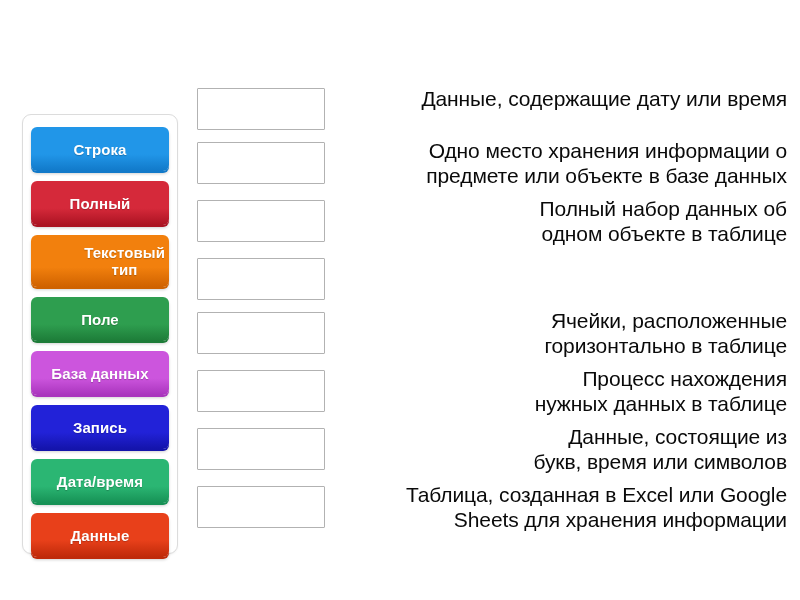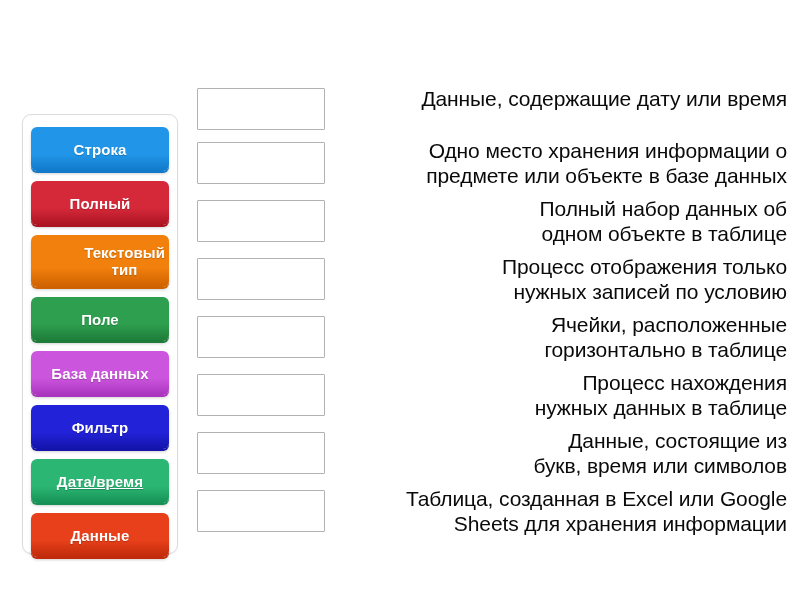--- a/index.html
+++ b/index.html
@@ -133,23 +133,23 @@
         <span class="tile-label">Текстовый
 тип</span>
       </div>
       <div class="term-tile" style="background: linear-gradient(rgb(46, 158, 79) 0%, rgb(46, 158, 79) 62%, rgb(29, 124, 56) 100%); box-shadow: rgb(29, 124, 56) 0px 2px 0px, rgba(0, 0, 0, 0.18) 0px 3px 3px;">
         <span class="tile-label">Поле</span>
       </div>
       <div class="term-tile" style="background: linear-gradient(rgb(204, 85, 221) 0%, rgb(204, 85, 221) 62%, rgb(169, 52, 189) 100%); box-shadow: rgb(169, 52, 189) 0px 2px 0px, rgba(0, 0, 0, 0.18) 0px 3px 3px;">
         <span class="tile-label">База данных</span>
       </div>
       <div class="term-tile" style="background: linear-gradient(rgb(34, 34, 216) 0%, rgb(34, 34, 216) 62%, rgb(20, 20, 171) 100%); box-shadow: rgb(20, 20, 171) 0px 2px 0px, rgba(0, 0, 0, 0.18) 0px 3px 3px;">
-        <span class="tile-label">Фильтр</span>
+        <span class="tile-label">Запись</span>
       </div>
-      <div class="term-tile" style="background: linear-gradient(rgb(43, 182, 115) 0%, rgb(43, 182, 115) 62%, rgb(22, 145, 85) 100%); box-shadow: rgb(22, 145, 85) 0px 2px 0px, rgba(0, 0, 0, 0.18) 0px 3px 3px; text-decoration: underline;">
+      <div class="term-tile" style="background: linear-gradient(rgb(43, 182, 115) 0%, rgb(43, 182, 115) 62%, rgb(22, 145, 85) 100%); box-shadow: rgb(22, 145, 85) 0px 2px 0px, rgba(0, 0, 0, 0.18) 0px 3px 3px;">
         <span class="tile-label">Дата/время</span>
       </div>
       <div class="term-tile" style="background: linear-gradient(rgb(232, 64, 26) 0%, rgb(232, 64, 26) 62%, rgb(191, 42, 10) 100%); box-shadow: rgb(191, 42, 10) 0px 2px 0px, rgba(0, 0, 0, 0.18) 0px 3px 3px;">
         <span class="tile-label">Данные</span>
       </div>
     </div>
 
   <div class="match-rows" id="match-rows">
       <div class="match-row">
         <div class="drop-slot"></div>
@@ -160,22 +160,20 @@
         <div class="definition">Одно место хранения информации о
 предмете или объекте в базе данных</div>
       </div>
       <div class="match-row two-line">
         <div class="drop-slot"></div>
         <div class="definition">Полный набор данных об
 одном объекте в таблице</div>
       </div>
       <div class="match-row two-line">
         <div class="drop-slot"></div>
-        <div class="definition">Процесс отображения только
-нужных записей по условию</div>
       </div>
       <div class="match-row two-line">
         <div class="drop-slot"></div>
         <div class="definition">Ячейки, расположенные
 горизонтально в таблице</div>
       </div>
       <div class="match-row two-line">
         <div class="drop-slot"></div>
         <div class="definition">Процесс нахождения
 нужных данных в таблице</div>

